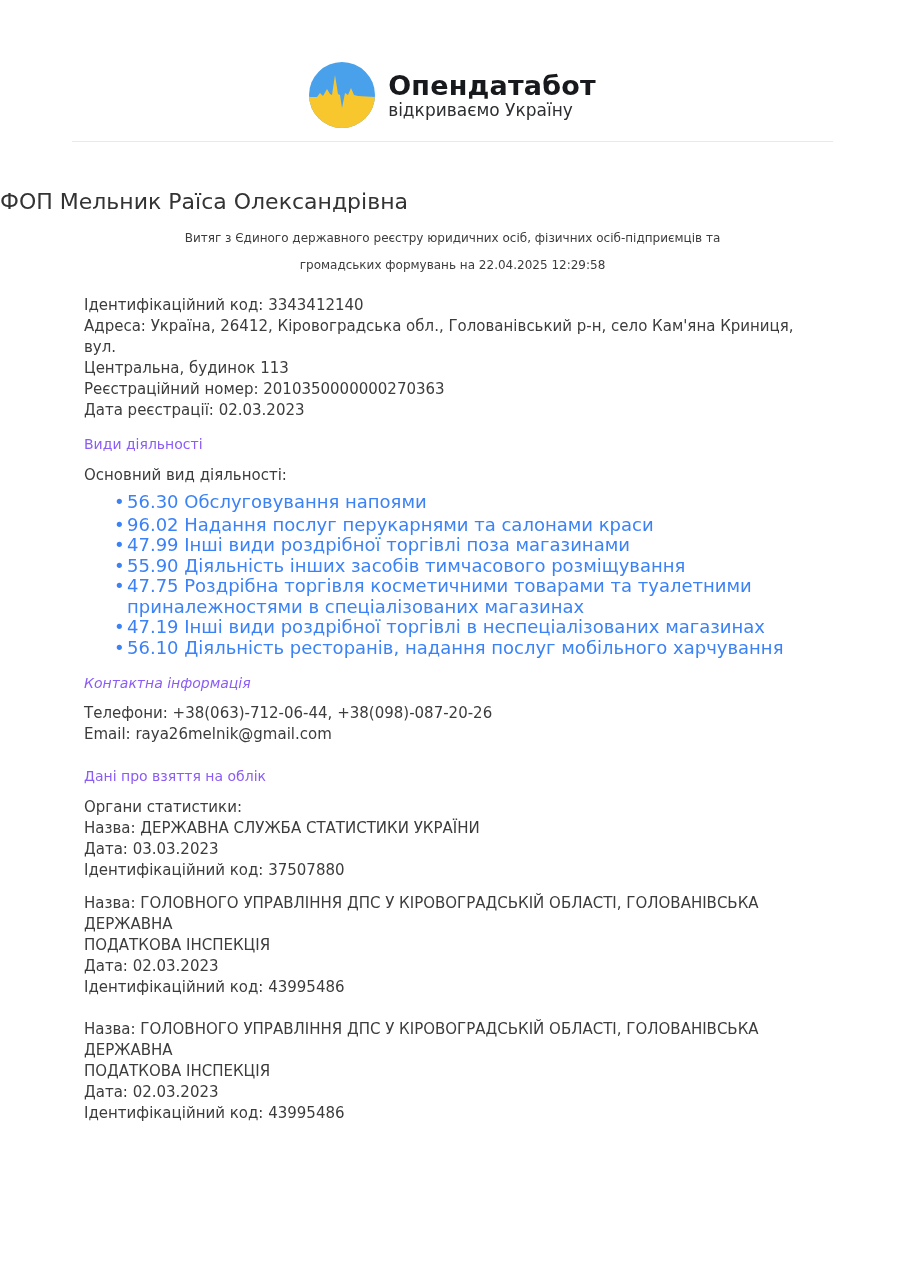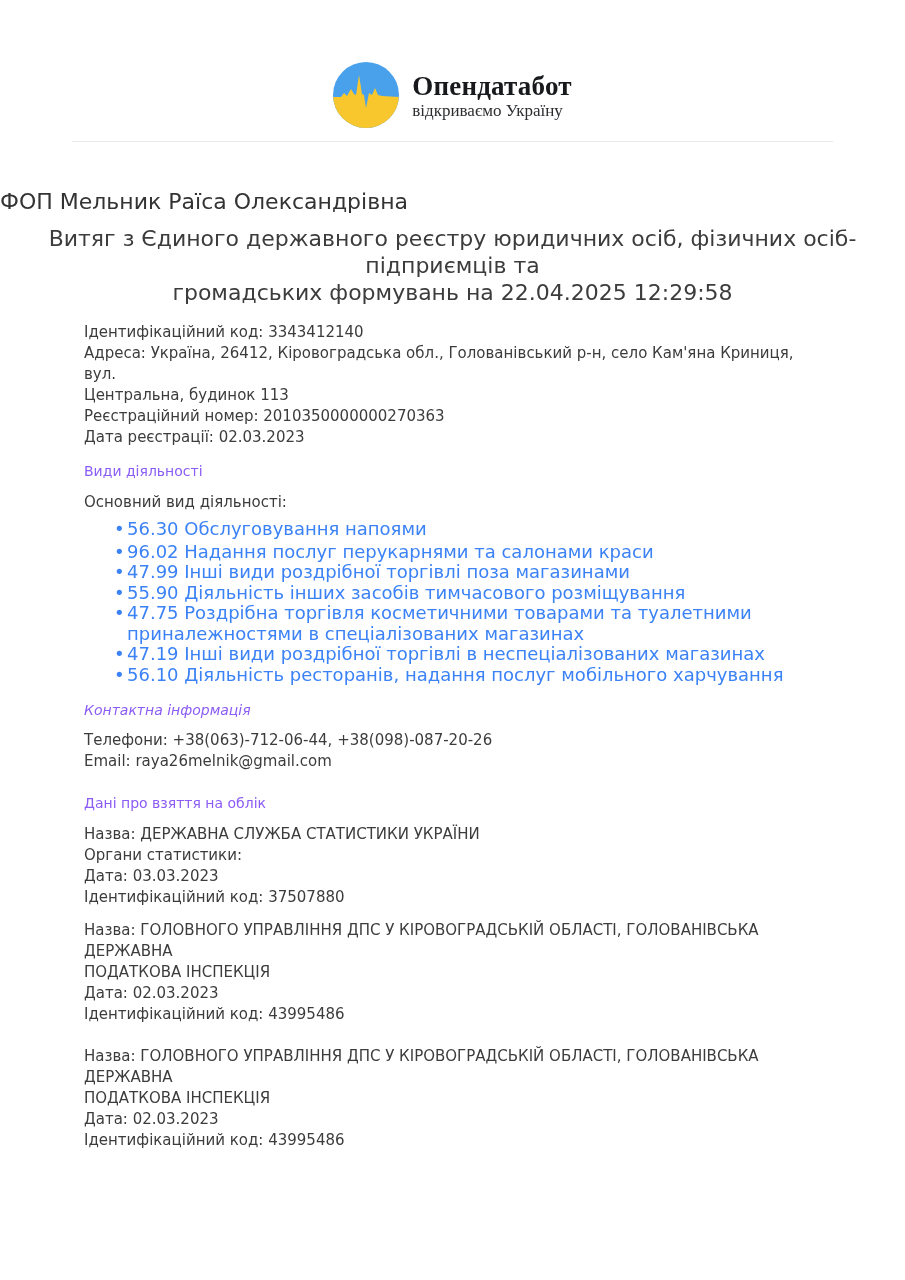--- a/index.html
+++ b/index.html
@@ -15,21 +15,21 @@
 
   
   .logo-row {
     display: flex;
     justify-content: center;
     align-items: center;
     gap: 13px;
     height: 66px;
   }
   .logo-icon { width: 66px; height: 66px; flex: 0 0 auto; }
-  .logo-text { display: flex; flex-direction: column; font-family: Liberation Serif, serif; }
+  .logo-text { display: flex; flex-direction: column; }
   .logo-brand {
     font-size: 27px;
     font-weight: bold;
     color: #17191c;
     line-height: 30px;
     letter-spacing: 0.2px;
   }
   .logo-tagline {
     font-size: 17px;
     color: #2b2d30;
@@ -47,21 +47,21 @@
     margin-top: 46px;
     text-align: left;
     font-size: 22px;
     font-weight: normal;
     color: #333333;
     line-height: 28px;
   }
   .doc-subtitle {
     margin-top: 9px;
     text-align: center;
-    font-size: 22px;
+    font-size: 12px;
     color: #3c3c3c;
     line-height: 27px;
   }
 
   .content { margin: 0 108px 0 84px; }
 
   .text-line { font-size: 15px; line-height: 21px; color: #3c3c3c; }
 
   .summary { margin-top: 16px; }
 
@@ -161,22 +161,22 @@
 
     <h2 class="section-heading h-contacts">Контактна інформація</h2>
     <div class="contacts-block">
       <div class="text-line">Телефони: +38(063)-712-06-44, +38(098)-087-20-26</div>
       <div class="text-line">Email: raya26melnik@gmail.com</div>
     </div>
 
     <h2 class="section-heading h-registry">Дані про взяття на облік</h2>
 
     <div class="reg-block-1">
+      <div class="text-line">Органи статистики:</div>
       <div class="text-line">Назва: ДЕРЖАВНА СЛУЖБА СТАТИСТИКИ УКРАЇНИ</div>
-      <div class="text-line">Органи статистики:</div>
       <div class="text-line">Дата: 03.03.2023</div>
       <div class="text-line">Ідентифікаційний код: 37507880</div>
     </div>
 
     <div class="reg-block-2">
       <div class="text-line">Назва: ГОЛОВНОГО УПРАВЛІННЯ ДПС У КІРОВОГРАДСЬКІЙ ОБЛАСТІ, ГОЛОВАНІВСЬКА ДЕРЖАВНА</div>
       <div class="text-line">ПОДАТКОВА ІНСПЕКЦІЯ</div>
       <div class="text-line">Дата: 02.03.2023</div>
       <div class="text-line">Ідентифікаційний код: 43995486</div>
     </div>

